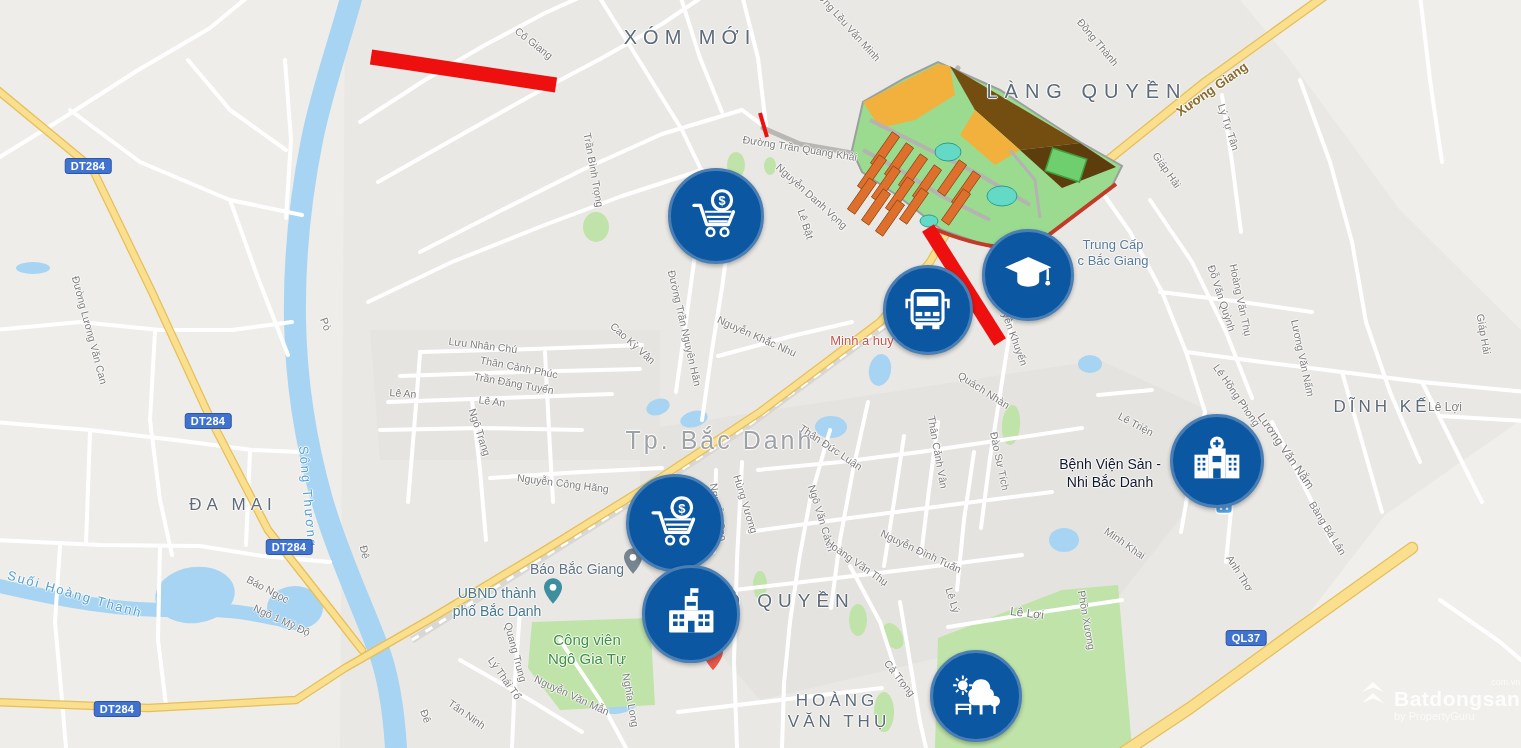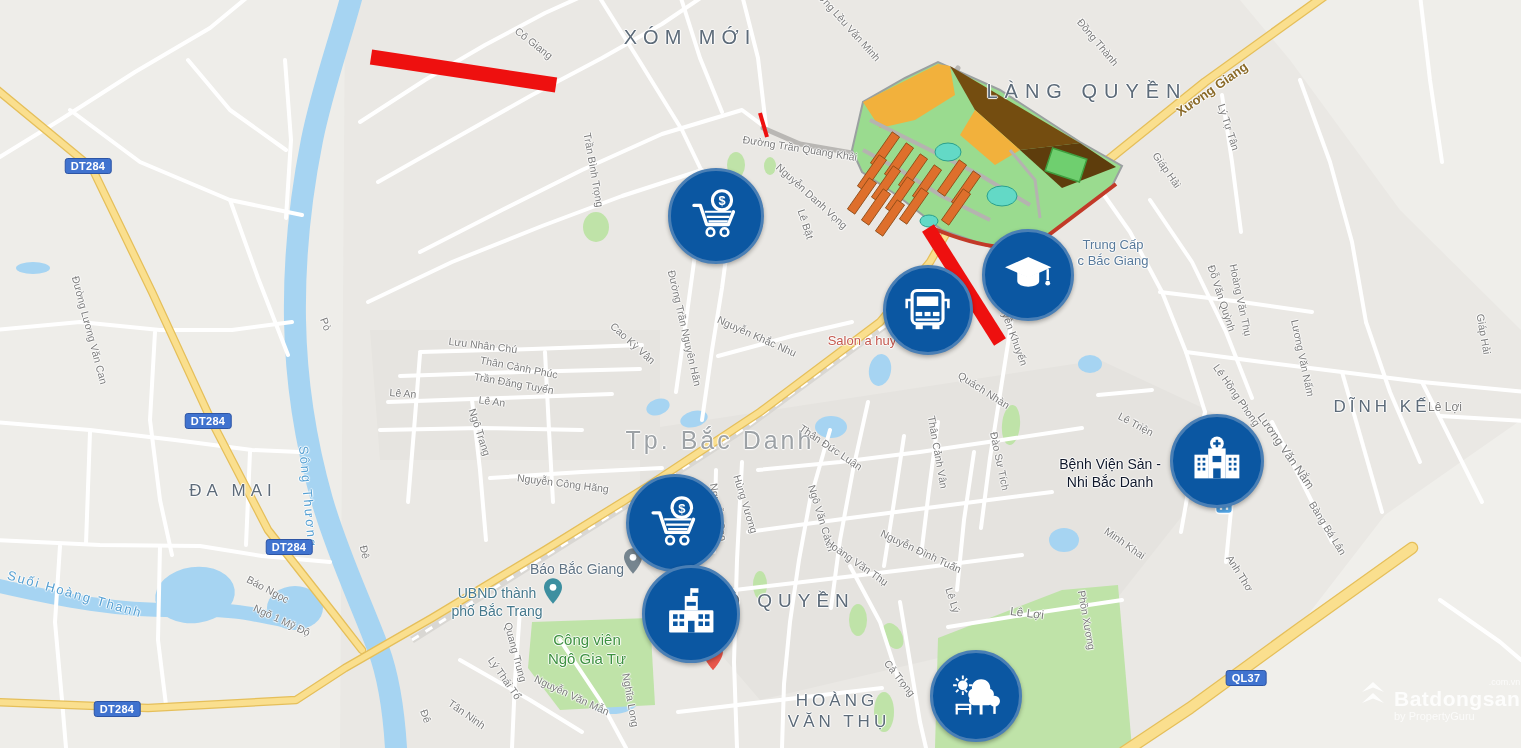--- a/index.html
+++ b/index.html
@@ -166,21 +166,21 @@
       <ellipse cx="1002" cy="196" rx="15" ry="10" fill="#63d9c6" stroke="#2aa08e" stroke-width="1"></ellipse>
       <ellipse cx="929" cy="221" rx="9" ry="6" fill="#63d9c6" stroke="#2aa08e" stroke-width="1"></ellipse>
       <rect x="1048" y="153" width="36" height="24" transform="rotate(18 1066 165)" fill="#6fcf6f" stroke="#3f9f3f" stroke-width="1.5"></rect>
       <line x1="371" y1="57" x2="556" y2="85" stroke="#ee100f" stroke-width="15"></line>
       <line x1="928" y1="228" x2="1000" y2="342" stroke="#ee100f" stroke-width="14"></line>
       <line x1="760" y1="113" x2="767" y2="137" stroke="#ee100f" stroke-width="4"></line>
     </svg>
   <div id="labels">
       <div class="lbl lbl-area" style="left: 690px; top: 37px; transform: translate(-50%, -50%) rotate(0deg); font-size: 20px; letter-spacing: 6px;">XÓM MỚI</div>
       <div class="lbl lbl-area" style="left: 1087px; top: 91px; transform: translate(-50%, -50%) rotate(0deg); font-size: 20px; letter-spacing: 7px;">LÀNG QUYỀN</div>
-      <div class="lbl lbl-area" style="left: 233px; top: 491px; transform: translate(-50%, -50%) rotate(0deg); font-size: 17px; letter-spacing: 5px;">ĐA MAI</div>
+      <div class="lbl lbl-area" style="left: 233px; top: 505px; transform: translate(-50%, -50%) rotate(0deg); font-size: 17px; letter-spacing: 5px;">ĐA MAI</div>
       <div class="lbl lbl-area" style="left: 1372px; top: 407px; transform: translate(-50%, -50%) rotate(0deg); font-size: 17px; letter-spacing: 4px; padding-left: 20px;">DĨNH KẾ</div>
       <div class="lbl lbl-area" style="left: 790px; top: 601px; transform: translate(-50%, -50%) rotate(0deg); font-size: 19px; letter-spacing: 6px;">Ô QUYỀN</div>
       <div class="lbl lbl-area" style="left: 837px; top: 701px; transform: translate(-50%, -50%) rotate(0deg); font-size: 17px; letter-spacing: 4px;">HOÀNG</div>
       <div class="lbl lbl-area" style="left: 839px; top: 722px; transform: translate(-50%, -50%) rotate(0deg); font-size: 17px; letter-spacing: 4px;">VĂN THỤ</div>
       <div class="lbl lbl-area lbl-city" style="left: 720px; top: 440px; transform: translate(-50%, -50%) rotate(0deg); font-size: 25px; letter-spacing: 3px;">Tp. Bắc Danh</div>
       <div class="lbl lbl-street" style="left: 534px; top: 43px; transform: translate(-50%, -50%) rotate(38deg);">Cô Giang</div>
       <div class="lbl lbl-street" style="left: 845px; top: 22px; transform: translate(-50%, -50%) rotate(48deg);">Đường Lều Văn Minh</div>
       <div class="lbl lbl-street" style="left: 1098px; top: 42px; transform: translate(-50%, -50%) rotate(50deg);">Đồng Thành</div>
       <div class="lbl lbl-street" style="left: 1229px; top: 127px; transform: translate(-50%, -50%) rotate(72deg);">Lý Tự Tân</div>
       <div class="lbl lbl-street" style="left: 1167px; top: 170px; transform: translate(-50%, -50%) rotate(55deg);">Giáp Hải</div>
@@ -239,38 +239,38 @@
       <div class="lbl lbl-water" style="left: 75px; top: 594px; transform: translate(-50%, -50%) rotate(16deg); letter-spacing: 2px;">Suối Hoàng Thanh</div>
       <div class="lbl lbl-poi" style="left: 1113px; top: 253px; transform: translate(-50%, -50%); color: rgb(88, 122, 155); font-size: 13px;">
         <div>Trung Cấp</div>
         <div>c Bắc Giang</div>
       </div>
       <div class="lbl lbl-poi" style="left: 1110px; top: 473px; transform: translate(-50%, -50%); color: #0f172a; font-size: 14px;">
         <div>Bệnh Viện Sản -</div>
         <div>Nhi Bắc Danh</div>
       </div>
       <div class="lbl lbl-poi" style="left: 862px; top: 341px; transform: translate(-50%, -50%); color: rgb(196, 88, 78); font-size: 13px;">
-        <div>Salon a huy</div>
+        <div>Minh a huy</div>
       </div>
       <div class="lbl lbl-poi" style="left: 565px; top: 570px; transform: translate(-50%, -50%); color: rgb(95, 115, 132); font-size: 14px; margin-left: 12px;">
         <div>Báo Bắc Giang</div>
       </div>
       <div class="lbl lbl-poi" style="left: 497px; top: 602px; transform: translate(-50%, -50%); color: rgb(69, 120, 140); font-size: 14px;">
         <div>UBND thành</div>
-        <div>phố Bắc Trang</div>
+        <div>phố Bắc Danh</div>
       </div>
       <div class="lbl lbl-poi" style="left: 587px; top: 650px; transform: translate(-50%, -50%); color: rgb(61, 145, 64); font-size: 15px;">
         <div>Công viên</div>
         <div>Ngô Gia Tự</div>
       </div>
       <div class="shield" style="left: 88px; top: 166px;">DT284</div>
       <div class="shield" style="left: 208px; top: 421px;">DT284</div>
       <div class="shield" style="left: 289px; top: 547px;">DT284</div>
       <div class="shield" style="left: 117px; top: 709px;">DT284</div>
-      <div class="shield" style="left: 1246px; top: 638px; margin-top: 40px;">QL37</div>
+      <div class="shield" style="left: 1246px; top: 638px;">QL37</div>
     </div>
   <div id="pins">
       <div class="pin" style="left: 633px; top: 578px;"><svg width="18" height="26" viewBox="0 0 24 34">
           <path d="M12 0C5.4 0 0 5.4 0 12c0 9 12 22 12 22s12-13 12-22C24 5.4 18.6 0 12 0z" fill="#76858f"></path>
           <circle cx="12" cy="12" r="4.5" fill="#fff"></circle>
         </svg></div>
       <div class="pin" style="left: 553px; top: 608px;"><svg width="18" height="26" viewBox="0 0 24 34">
           <path d="M12 0C5.4 0 0 5.4 0 12c0 9 12 22 12 22s12-13 12-22C24 5.4 18.6 0 12 0z" fill="#3d8fa0"></path>
           <circle cx="12" cy="12" r="4.5" fill="#fff"></circle>
         </svg></div>

